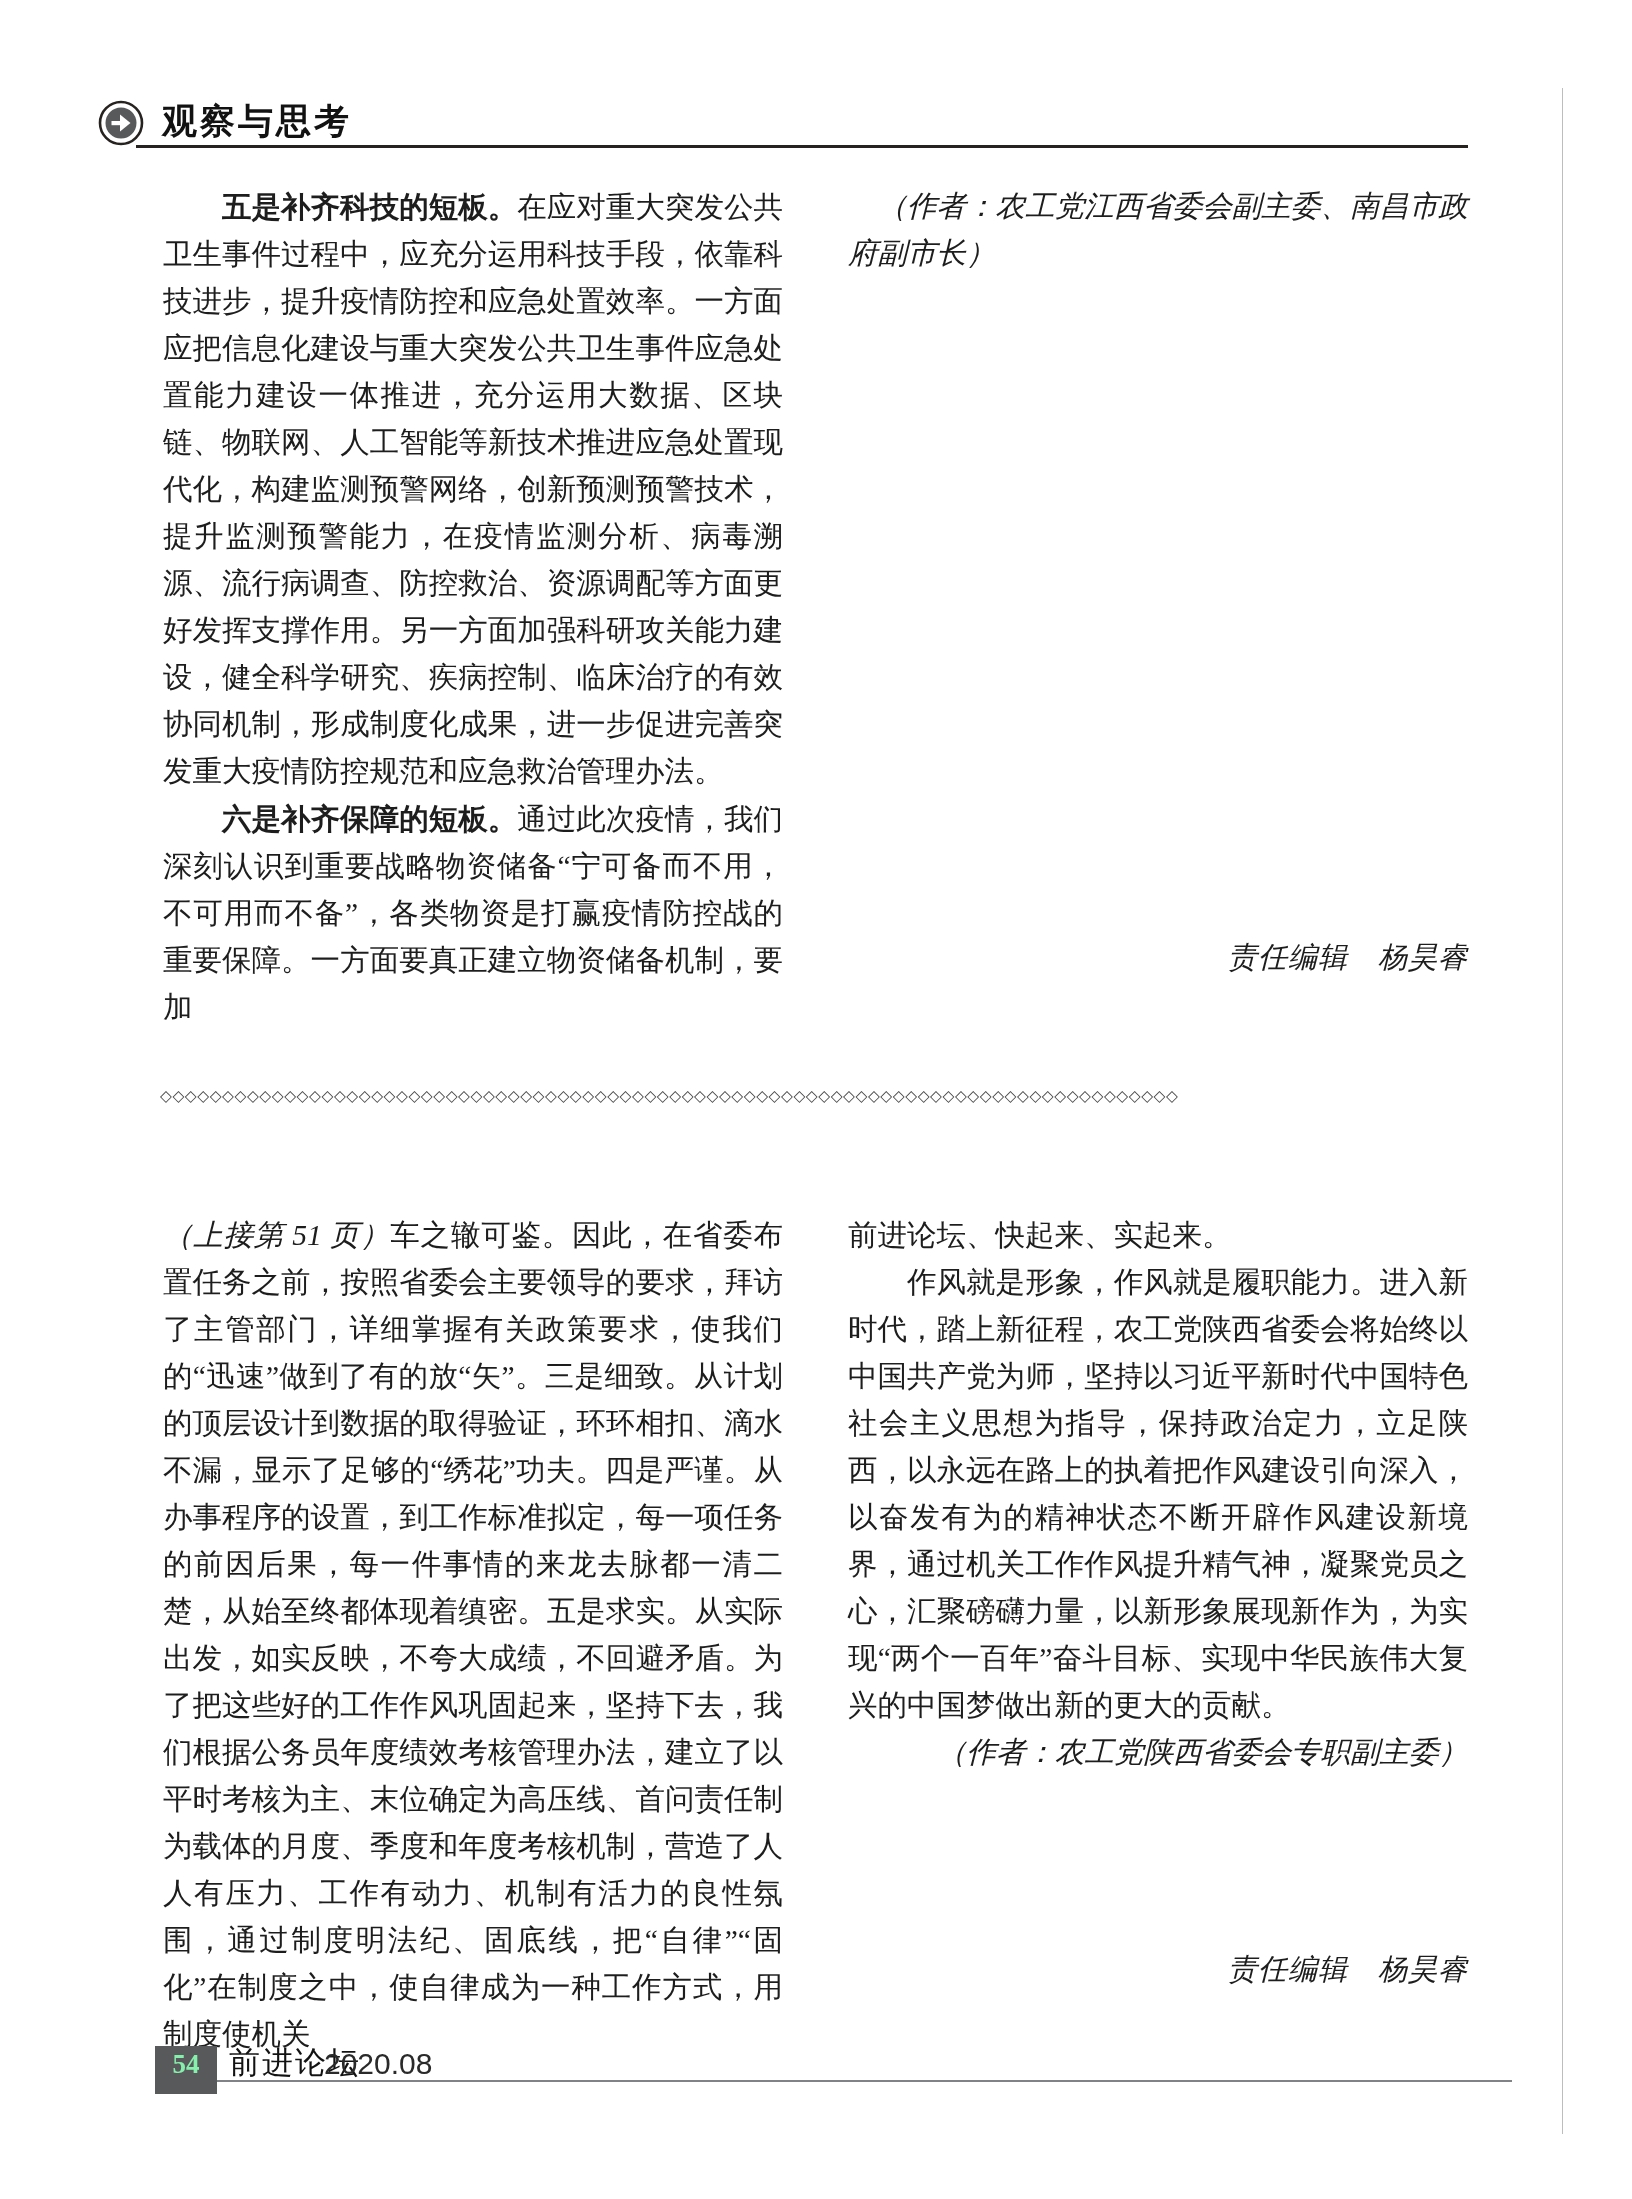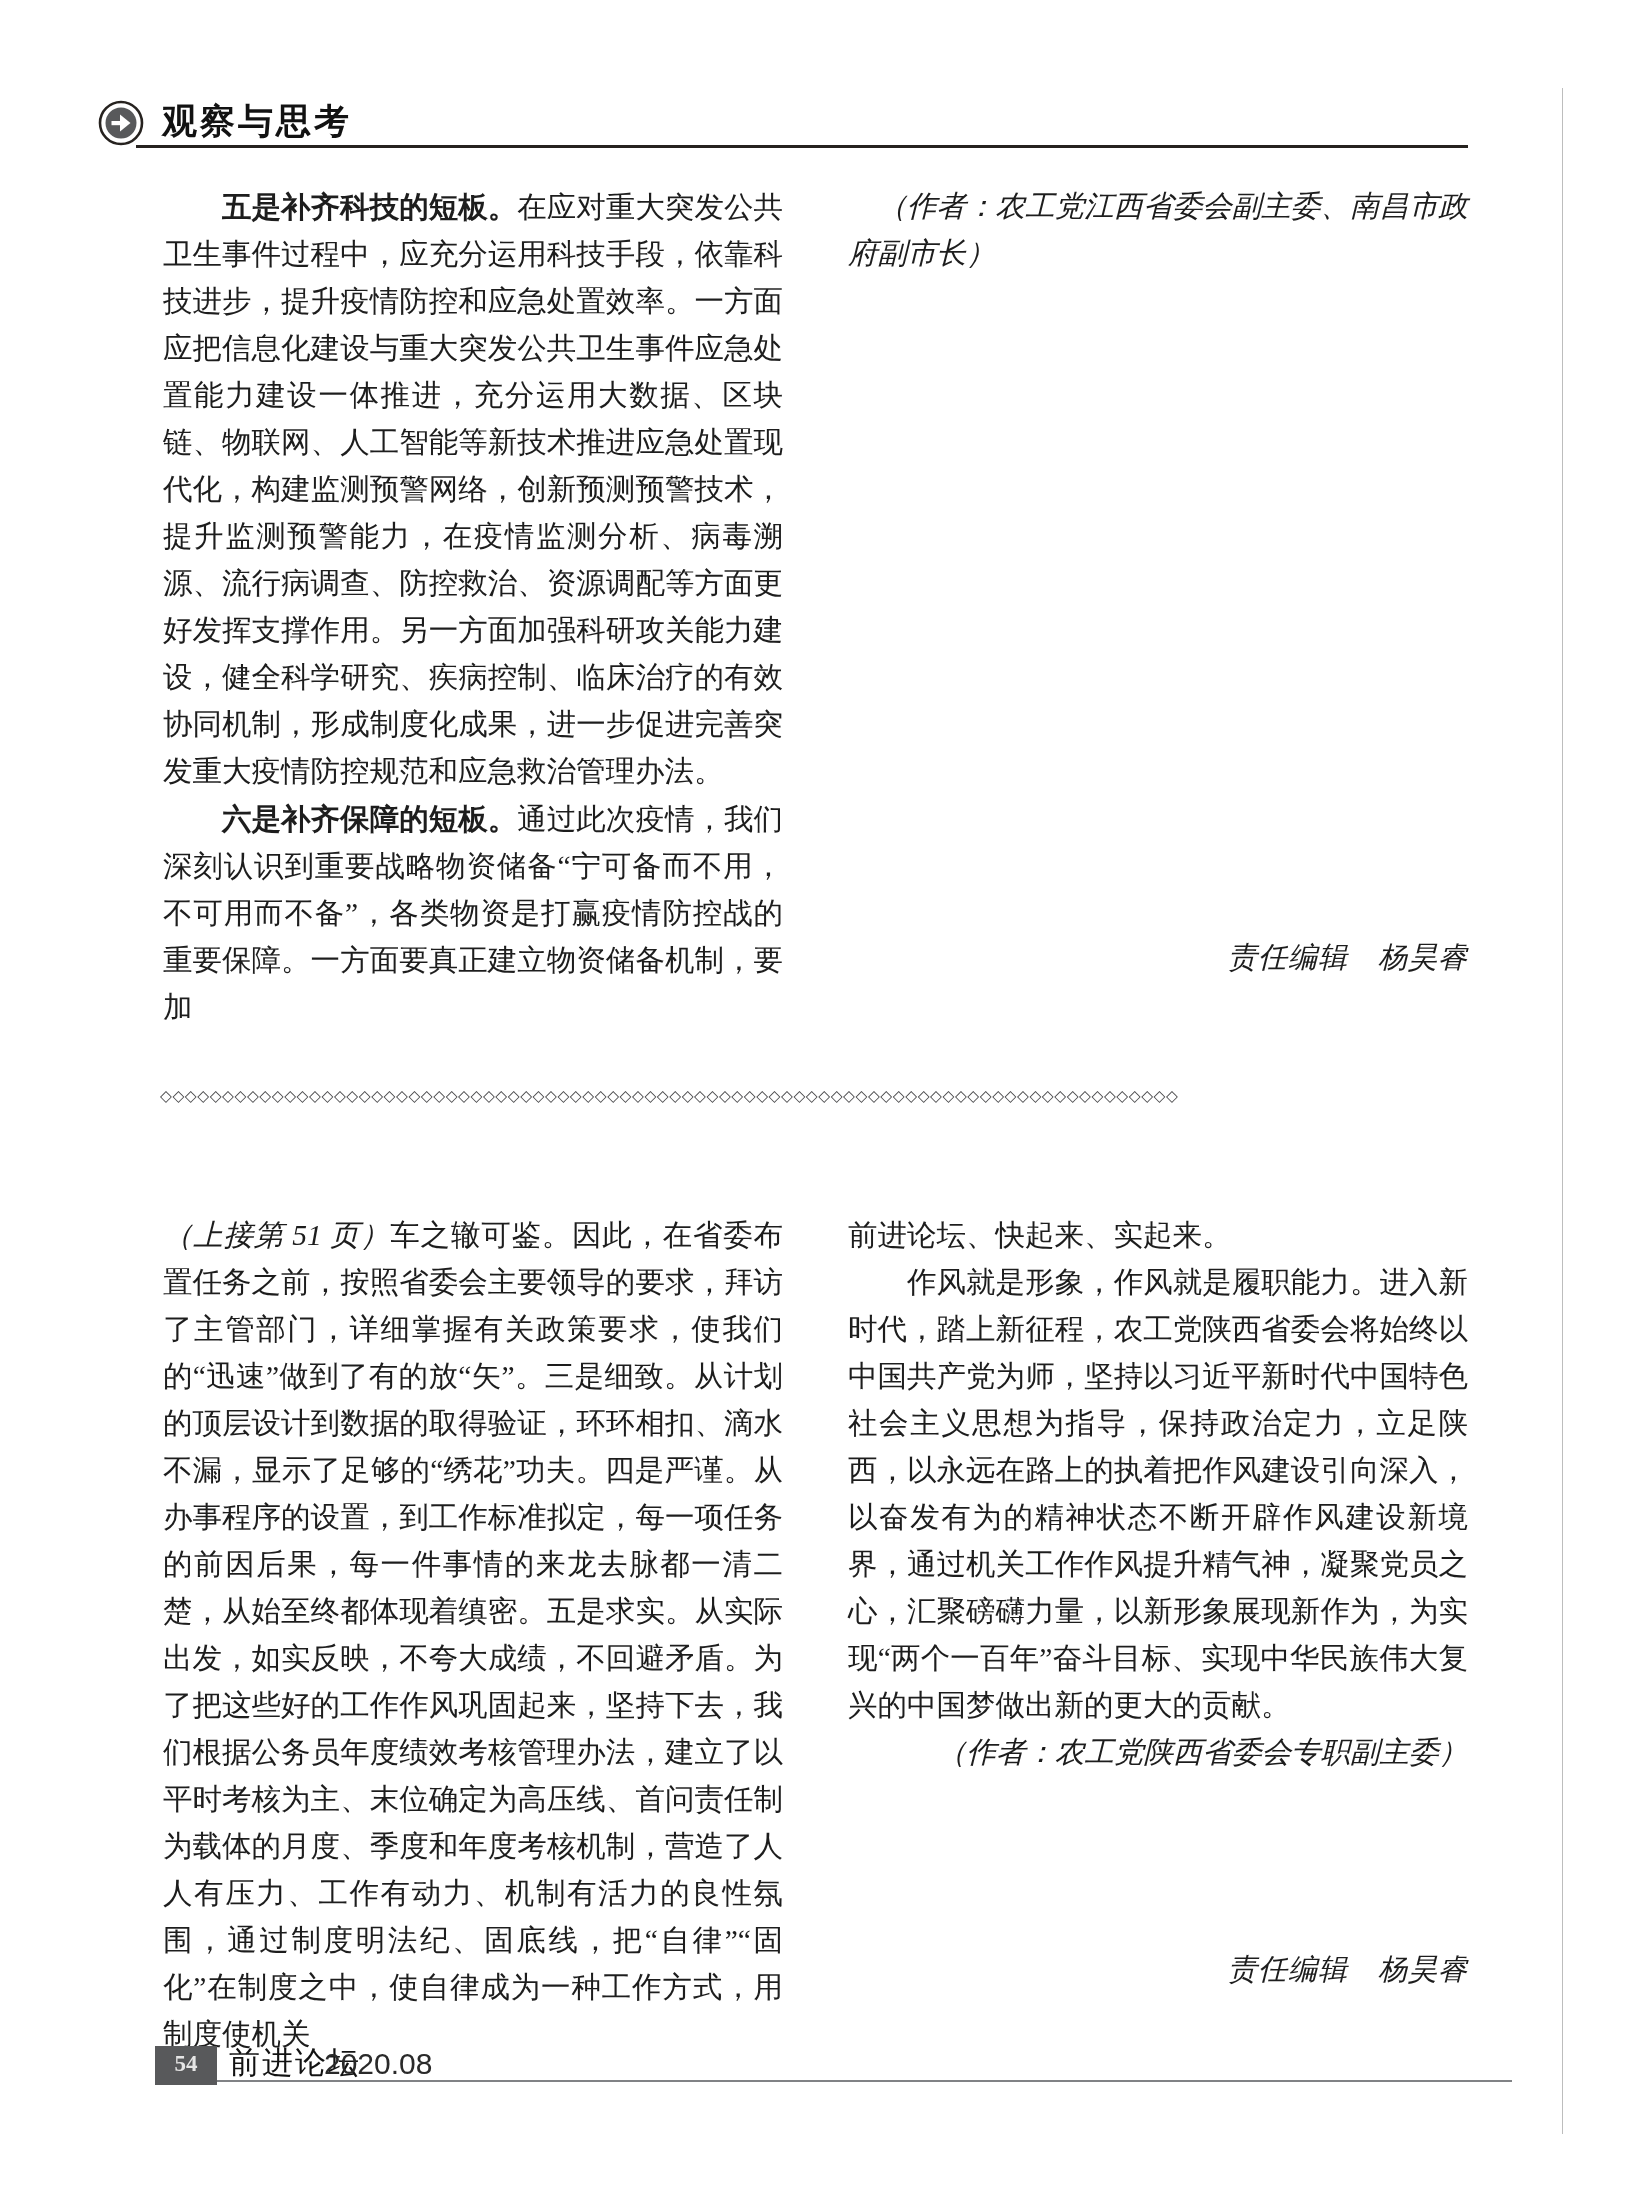--- a/index.html
+++ b/index.html
@@ -31,22 +31,22 @@
        color:#1d1d1d;letter-spacing:1px;white-space:nowrap;}
   .editor-top{top:938px;}
   .editor-bottom{top:1950px;}
 
   
   .divider{position:absolute;left:160px;top:1085px;width:1312px;height:22px;overflow:hidden;
        white-space:nowrap;font-size:15.5px;line-height:22px;letter-spacing:0.5px;color:#4a4a4c;
        font-family:"DejaVu Sans",sans-serif;}
 
   
-  .folio-box{position:absolute;left:155px;top:2046px;width:62px;height:39px;background:#58595b;
-       color:#e5e5e5;font-weight:700;font-size:23px;text-align:center;line-height:36px;}
+  .folio-box{position:absolute;left:155px;top:2046px;width:62px;height:48px;background:#58595b;
+       color:#86efac;font-weight:700;font-size:27px;text-align:center;line-height:36px;}
   .folio-journal{position:absolute;left:229px;top:2045px;font-family:"Liberation Sans","DejaVu Sans",sans-serif;
        font-weight:400;font-size:31px;line-height:36px;letter-spacing:2px;color:#121212;}
   .folio-issue{position:absolute;left:324px;top:2046px;font-family:"Liberation Sans","DejaVu Sans",sans-serif;
        font-size:30px;line-height:36px;color:#2a2a2a;}
   .folio-rule{position:absolute;left:217px;top:2080px;width:1295px;height:2px;background:#808285;}
 
   .page-edge-line{position:absolute;left:1562px;top:88px;width:1px;height:2046px;background:#bdbdbd;}
 </style>
 </head>
 <body>

